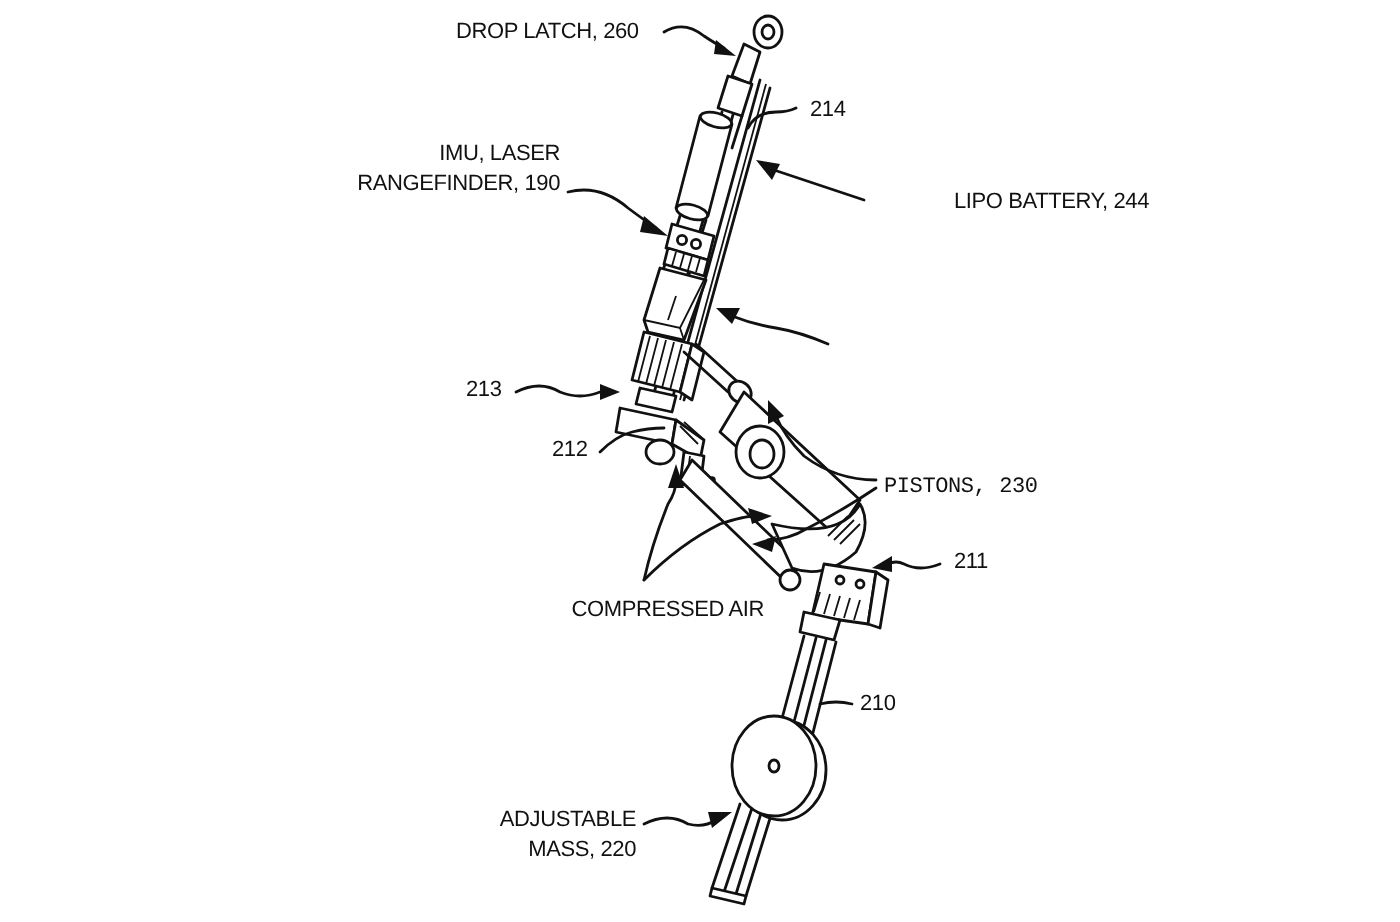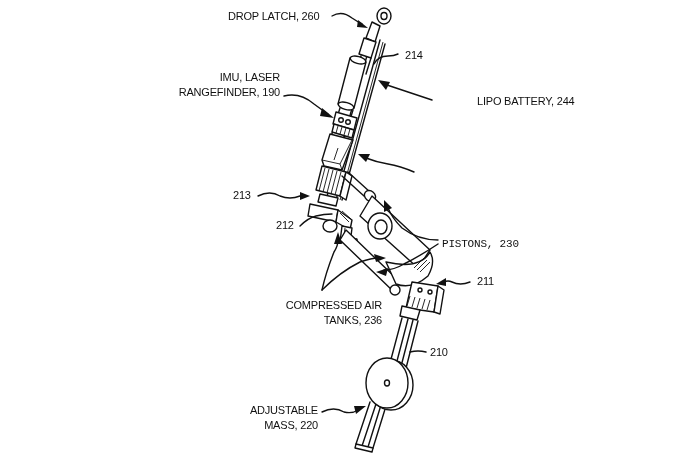--- a/index.html
+++ b/index.html
@@ -178,21 +178,20 @@
     <span>212</span>
   </div>
 <div class="lbl" style="left:442px; top:237px;font-family:Liberation Mono, monospace;">
     <span>PISTONS, 230</span>
   </div>
 <div class="lbl" style="left:477px; top:274px;">
     <span>211</span>
   </div>
 <div class="lbl r" style="left:236px; top:298px; width:118px;margin-left:28px;">
   <span>COMPRESSED AIR</span>
-  <span>TANKS, 236</span>
 </div>
 <div class="lbl" style="left:430px; top:345px;">
     <span>210</span>
   </div>
 <div class="lbl r" style="left:234px; top:403px; width:84px;">
   <span>ADJUSTABLE</span>
   <span>MASS, 220</span>
 </div>
 
 </body></html>

